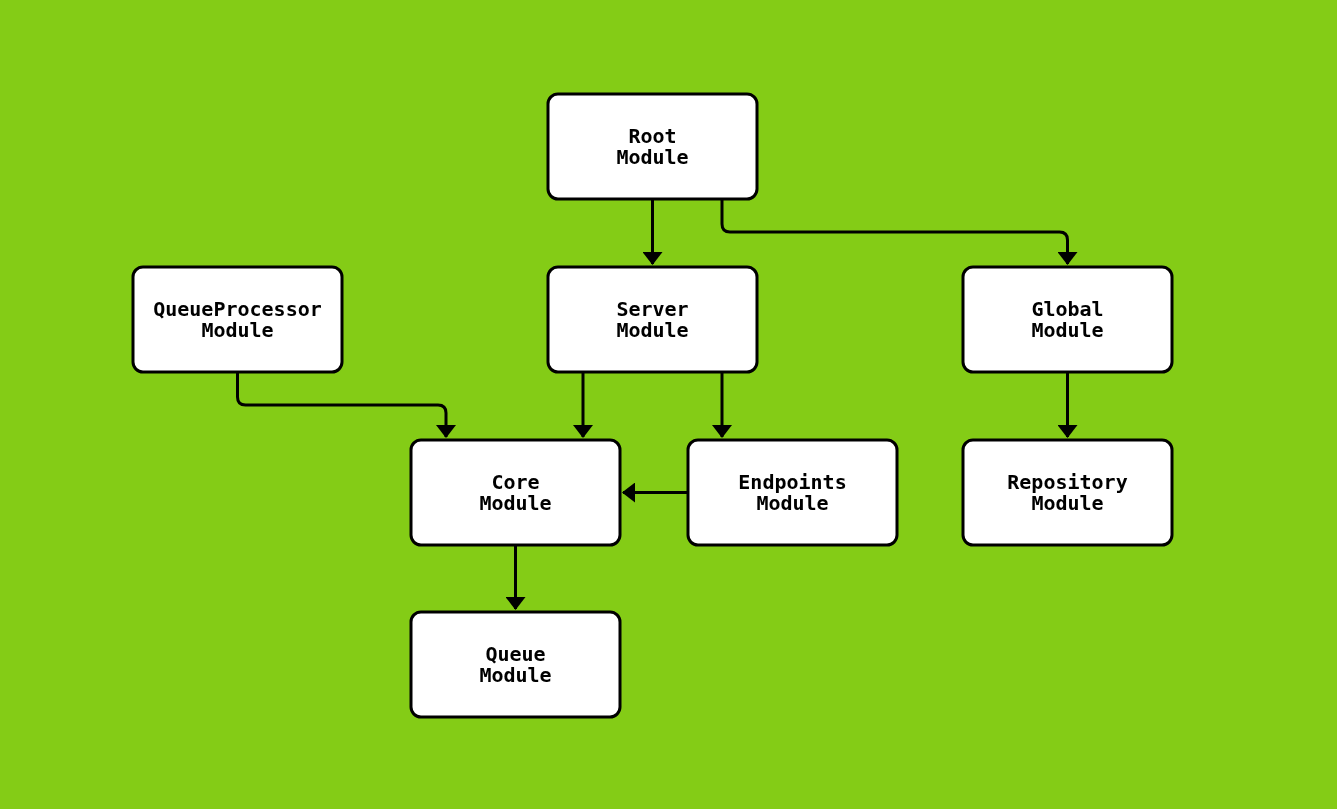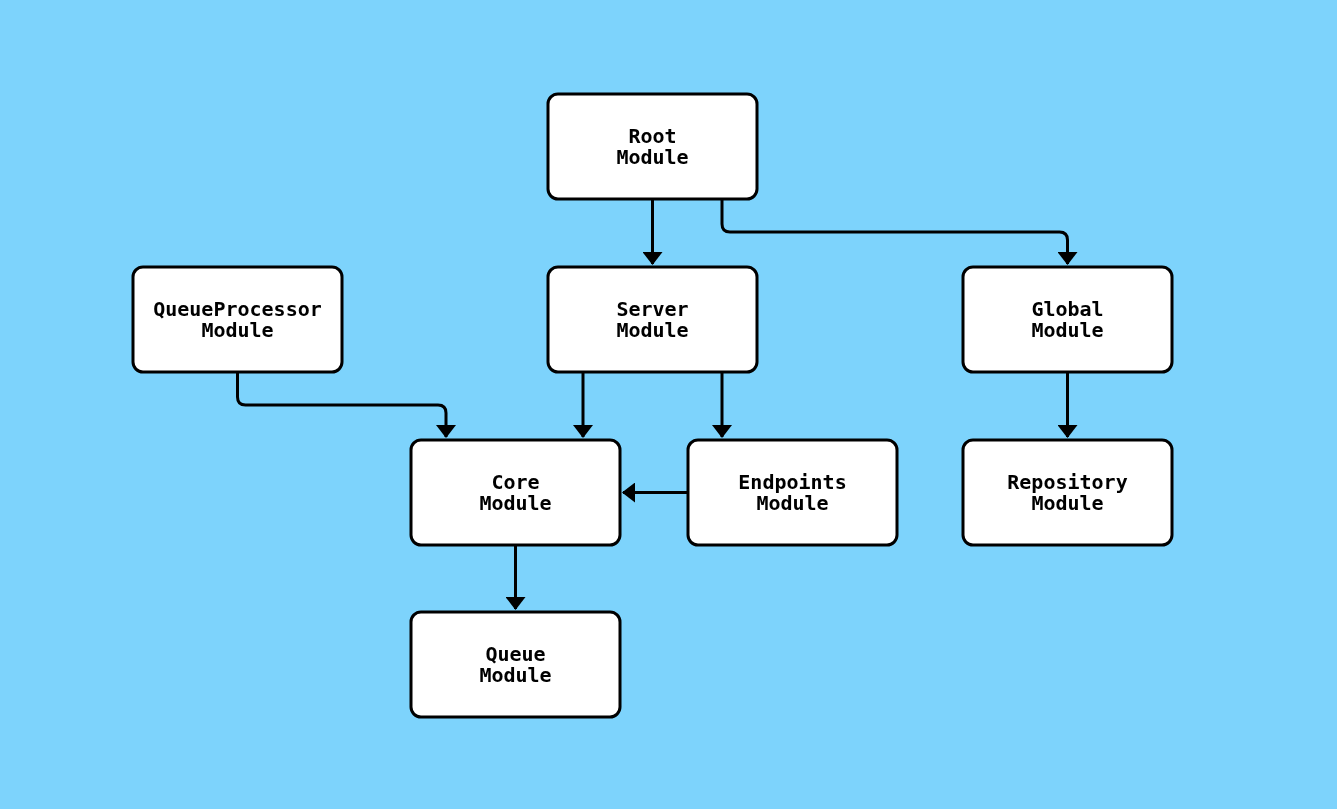--- a/index.html
+++ b/index.html
@@ -7,21 +7,21 @@
     padding: 0;
     background: #ffffff;
     width: 1337px;
     height: 809px;
     overflow: hidden;
   }
   .diagram-wrap {
     position: relative;
     width: 1337px;
     height: 809px;
-    background: #7dd3fc;
+    background: #84cc16;
   }
   svg {
     display: block;
   }
   .node-box {
     fill: #ffffff;
     stroke: #000000;
     stroke-width: 3;
   }
   .node-label {

